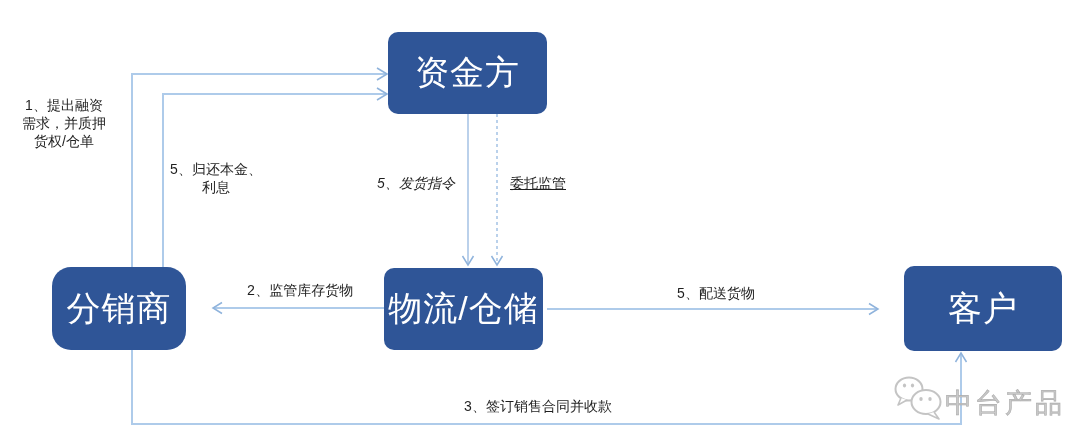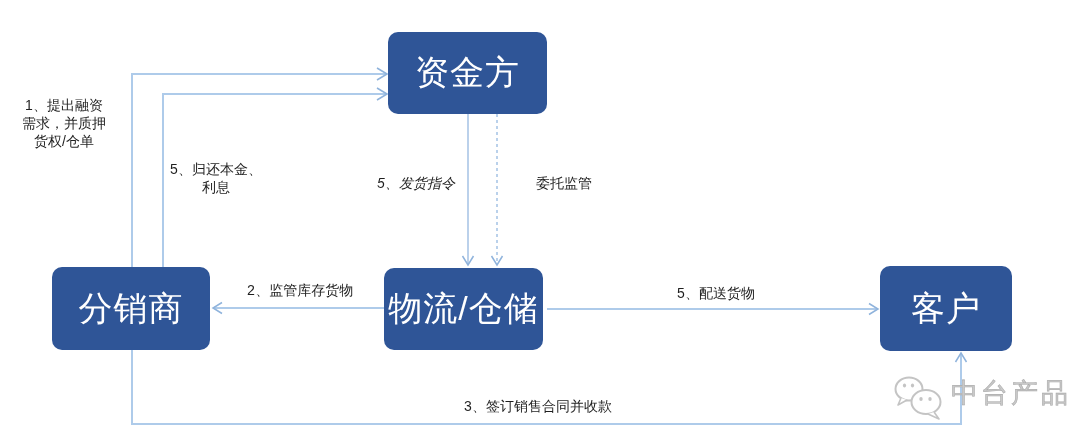--- a/index.html
+++ b/index.html
@@ -27,45 +27,44 @@
     color: #ffffff;
     border-radius: 10px;
     display: flex;
     align-items: center;
     justify-content: center;
     font-size: 34px;
     letter-spacing: 1px;
     box-sizing: border-box;
   }
   .node-funding    { left: 388px; top: 32px;  width: 159px; height: 82px; }
-  .node-distributor{ left: 52px;  top: 267px; width: 158px; height: 83px; }
+  .node-distributor{ left: 52px;  top: 267px; width: 134px; height: 83px; border-radius: 19px; }
   .node-logistics  { left: 384px; top: 268px; width: 159px; height: 82px; }
-  .node-customer   { left: 880px; top: 266px; width: 132px; height: 85px; }
+  .node-customer   { left: 904px; top: 266px; width: 158px; height: 85px; }
   .edge-label {
     position: absolute;
     color: #1f1f1f;
     font-size: 14px;
     line-height: 18px;
     white-space: pre-line;
     text-align: center;
   }
   .lbl-1 { left: 6px;   top: 96px;  width: 116px; }
   .lbl-4 { left: 158px; top: 160px; width: 116px; }
   .lbl-5 { left: 368px; top: 174px; width: 96px; font-style: italic;  }
-  .lbl-custody { left: 524px; top: 174px; width: 80px; }
+  .lbl-custody { left: 498px; top: 174px; width: 80px; text-decoration: underline; }
   .lbl-2 { left: 240px; top: 282px; width: 120px; font-family: Liberation Mono, monospace; }
   .lbl-6 { left: 668px; top: 284px; width: 96px;  }
   .lbl-3 { left: 458px; top: 397px; width: 160px; }
   .watermark {
     position: absolute;
     left: 893px;
     top: 375px;
     display: flex;
-    align-items: flex-start;
-    gap: 6px;
+    align-items: flex-end;
   }
   .watermark-text {
     color: #c9c9c9;
     -webkit-text-stroke: 0.6px #ababab;
     font-size: 27px;
     letter-spacing: 3px;
     white-space: nowrap;
   }
 </style>
 </head>

